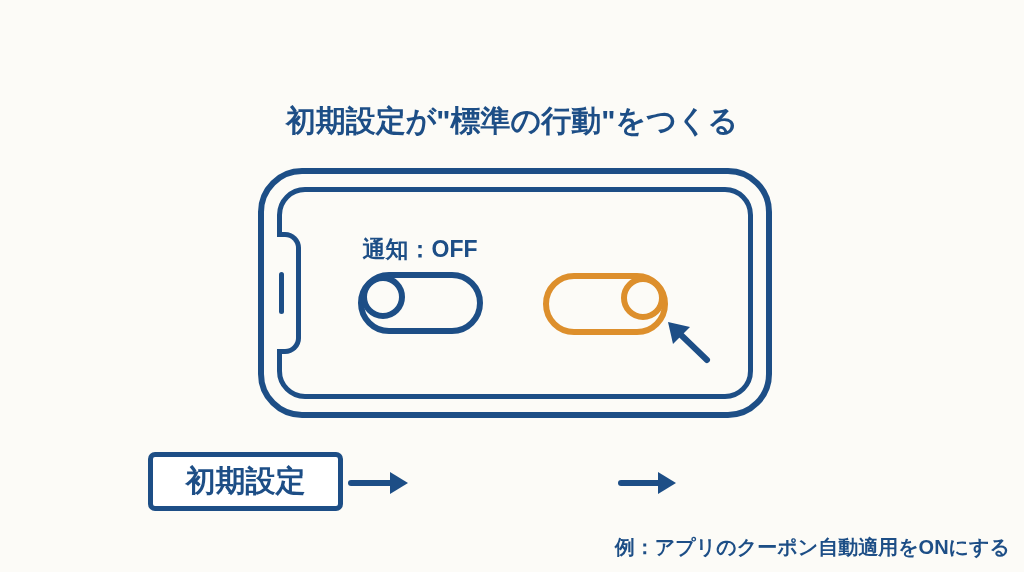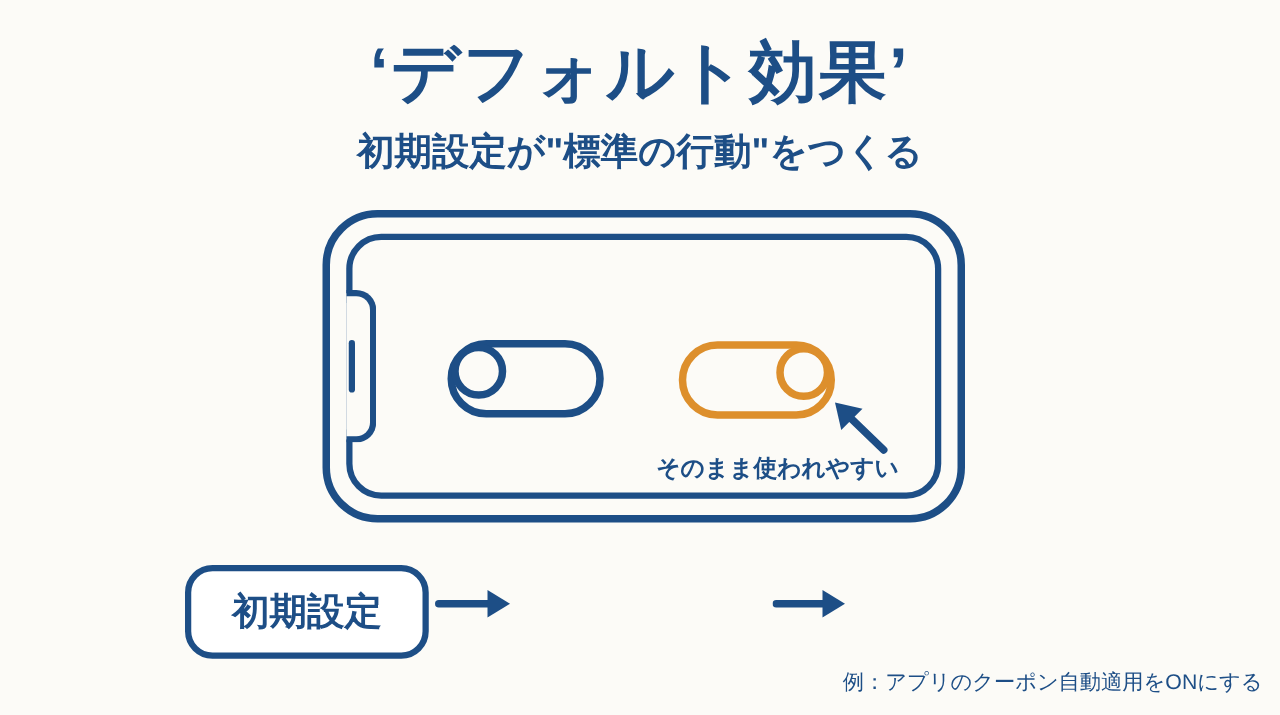--- a/index.html
+++ b/index.html
@@ -109,77 +109,76 @@
     text-align: center;
     font-size: 19px;
     font-weight: 800;
     color: #1d4e86;
     white-space: nowrap;
   }
   
   .flow-box {
     position: absolute;
     top: 452px;
-    height: 75px;
+    height: 59px;
     border: 5px solid #1d4e86;
-    border-radius: 22px;
+    border-radius: 7px;
     background: #ffffff;
     display: flex;
     align-items: center;
     justify-content: center;
     font-size: 30px;
     font-weight: 800;
     color: #1d4e86;
     white-space: nowrap;
   }
   .flow-box-1 { left: 148px; width: 195px; }
   .flow-box-2 { left: 415px; width: 196px; }
   .flow-box-3 { left: 683px; width: 192px; }
   .flow-arrow { position: absolute; top: 469px; }
   .flow-arrow-1 { left: 348px; }
   .flow-arrow-2 { left: 618px; }
   .example-note {
     position: absolute;
     top: 534px; right: 14px;
-    font-size: 17px;
-    font-weight: 400;
+    font-size: 20px;
+    font-weight: 700;
     color: #1d4e86;
     white-space: nowrap;
   }
 </style>
 </head>
 <body>
 
 <div class="stage">
 
-  <h1 class="title">‘デフォルト効果’</h1>
   <h2 class="subtitle">初期設定が"標準の行動"をつくる</h2>
 
   <div class="phone-outer">
     <div class="phone-inner">
       <div class="notch">
         <div class="notch-slit"></div>
       </div>
     </div>
   </div>
 
+  <div class="toggle-label label-off">通知：OFF</div>
 
   <div class="toggle toggle-off">
     <div class="knob"></div>
   </div>
   <div class="toggle toggle-on">
     <div class="knob"></div>
   </div>
 
   <svg class="pointer-arrow" width="50" height="48" viewBox="0 0 50 48">
     <line x1="44" y1="42" x2="16" y2="15" stroke="#1d4e86" stroke-width="6" stroke-linecap="round"></line>
     <polygon points="5,4 27,9 10,26" fill="#1d4e86"></polygon>
   </svg>
 
-  <div class="annotation">そのまま使われやすい</div>
 
   <div class="flow-box flow-box-1">
     <span>初期設定</span>
   </div>
   <svg class="flow-arrow flow-arrow-1" width="62" height="28" viewBox="0 0 62 28">
     <line x1="3" y1="14" x2="44" y2="14" stroke="#1d4e86" stroke-width="6" stroke-linecap="round"></line>
     <polygon points="42,3 60,14 42,25" fill="#1d4e86"></polygon>
   </svg>
   <svg class="flow-arrow flow-arrow-2" width="60" height="28" viewBox="0 0 60 28">
     <line x1="3" y1="14" x2="42" y2="14" stroke="#1d4e86" stroke-width="6" stroke-linecap="round"></line>

